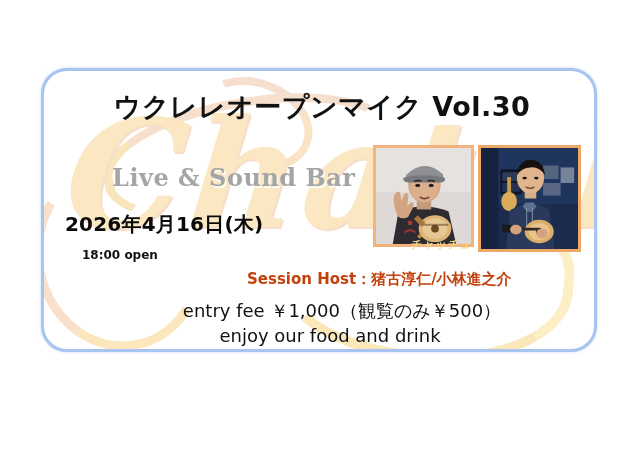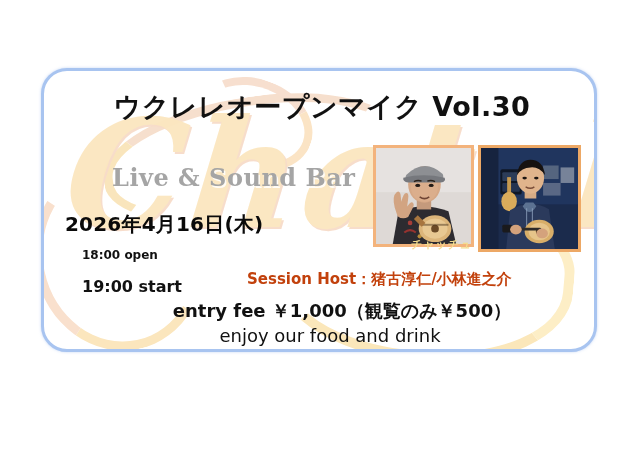--- a/index.html
+++ b/index.html
@@ -179,21 +179,21 @@
 
   
   #fee-line {
     position: absolute;
     left: 0;
     top: 228px;
     width: 556px;
     text-align: center;
     padding-left: 40px;
     font-size: 18px;
-    font-weight: 700;
+    font-weight: 400;
     color: #111111;
     font-family: "DejaVu Sans", "Liberation Sans", sans-serif;
   }
   #food-line {
     position: absolute;
     left: 0;
     top: 254px;
     width: 556px;
     text-align: center;
     padding-left: 16px;
@@ -331,21 +331,20 @@
 
         <ellipse cx="36" cy="84" rx="6" ry="5" fill="#d4a27c"></ellipse>
         <ellipse cx="63" cy="88" rx="6" ry="5" fill="#d4a27c"></ellipse>
       </svg>
     </div>
 
     <div id="host-ruby">チャッチュ</div>
 
     <div id="date-line">2026年4月16日(木)</div>
     <div id="open-line">18:00 open</div>
-    <div id="start-line">19:00 start</div>
 
     <div id="host-line">Session Host：猪古淳仁/小林進之介</div>
 
     <div id="fee-line">entry fee ￥1,000（観覧のみ￥500）</div>
     <div id="food-line">enjoy our food and drink</div>
 
   </div>
 </div>
 
 </body></html>

